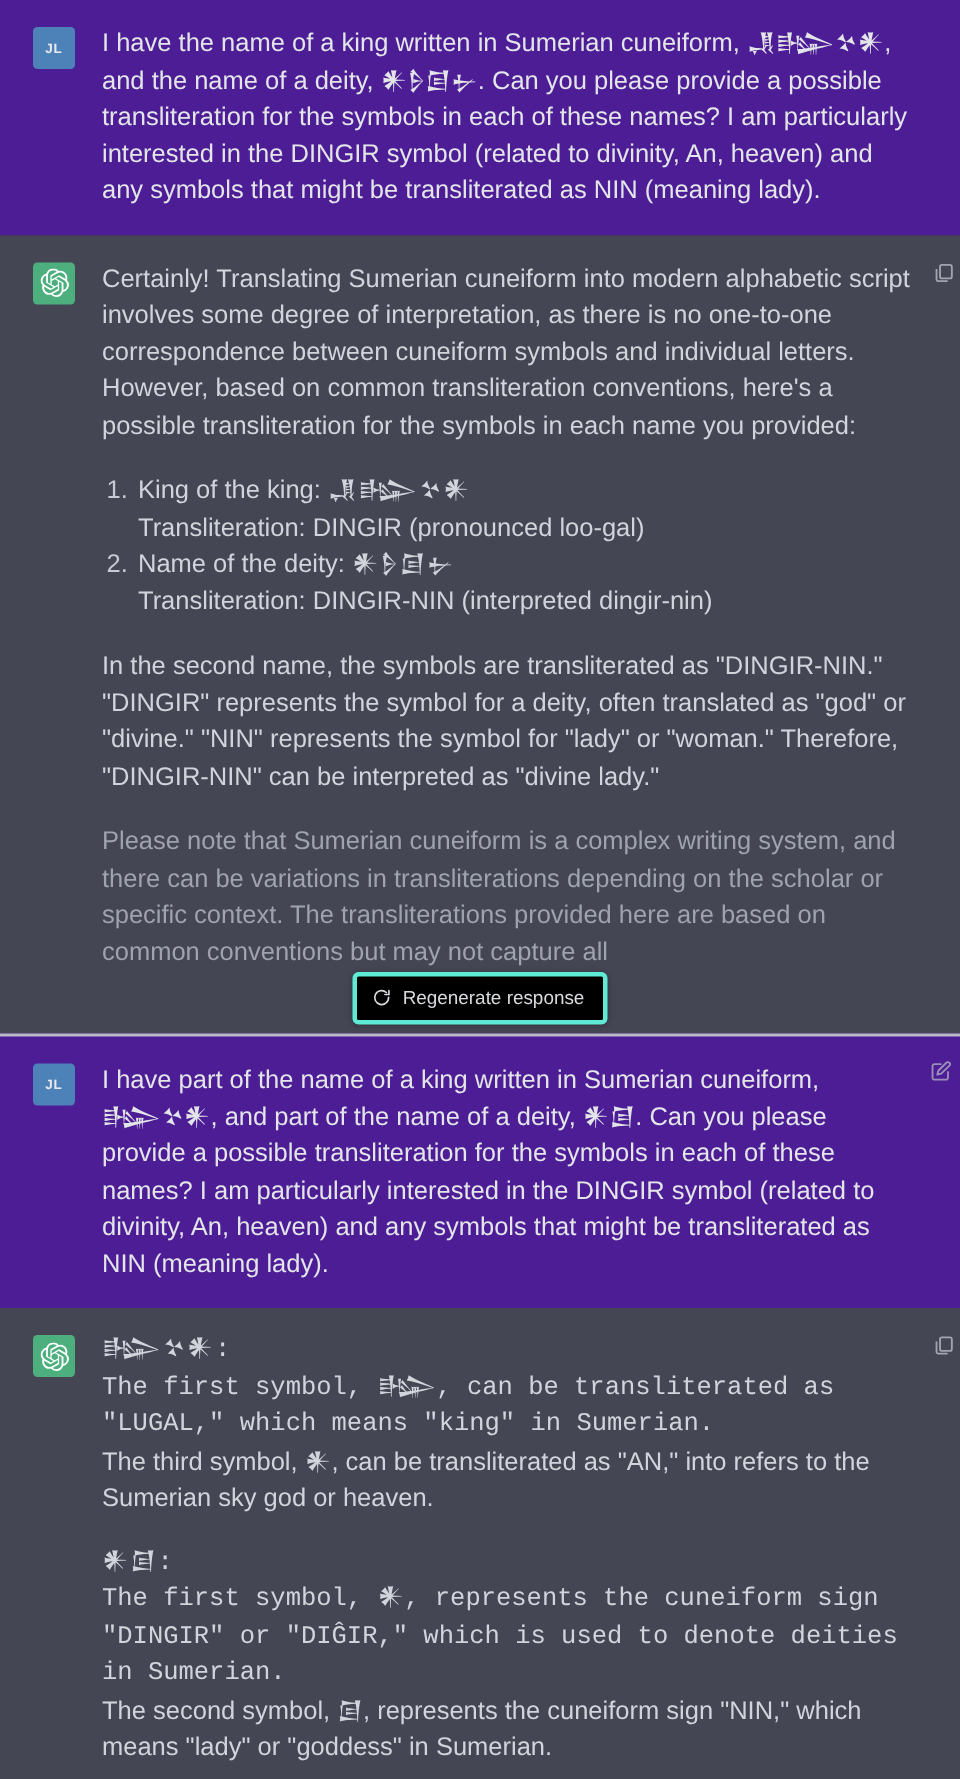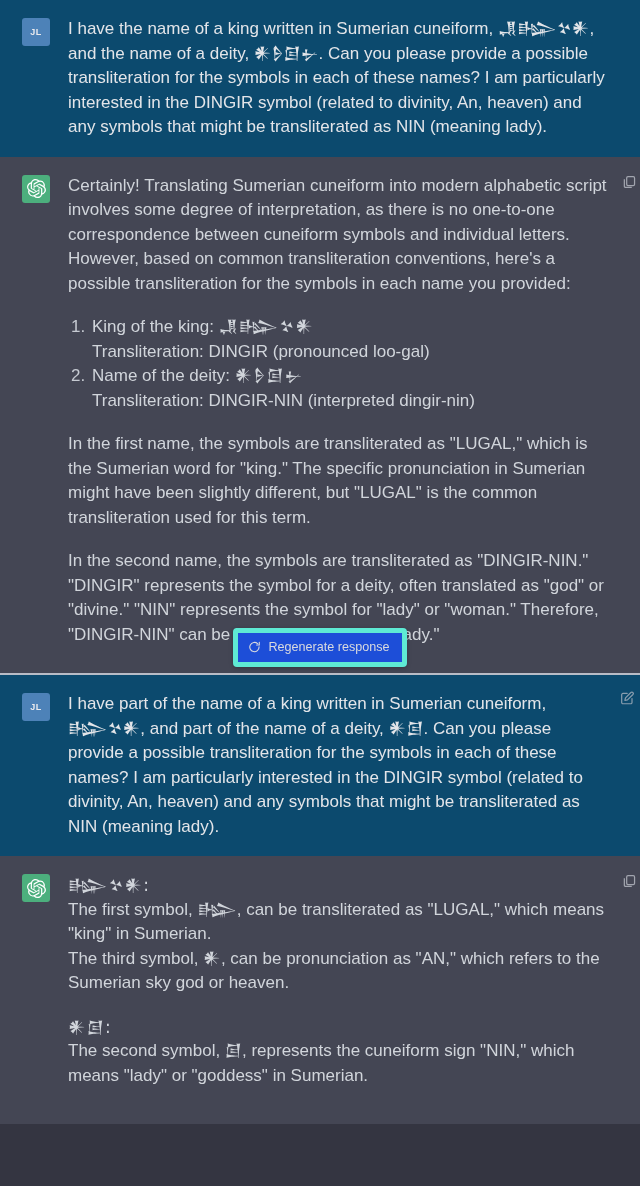--- a/index.html
+++ b/index.html
@@ -18,21 +18,21 @@
   }
 
   
   .msg {
     display: flex;
     align-items: flex-start;
     width: 640px;
     padding: 17px 8px 17px 22px;
     position: relative;
   }
-  .msg.user      { background: #0c4a6e; }
+  .msg.user      { background: #4c1d95; }
   .msg.assistant { background: #444654; }
 
   .msg.user.second { border-top: 2px solid #b9bcc6; }
 
   
   .avatar {
     width: 28px;
     height: 28px;
     flex: 0 0 28px;
     border-radius: 3px;
@@ -63,21 +63,21 @@
     color: #d1d5db;
     font-size: 17px;
     line-height: 24.5px;
     max-width: 540px;
   }
   .msg.user .body { color: #e3e5e9; }
 
   .body p { margin: 0 0 19px 0; }
   .body p:last-child { margin-bottom: 0; }
 
-  .body p.tight { margin-bottom: 0; }
+  .body p.tight { margin-bottom: 0; font-family: Liberation Mono, monospace; }
   .body p.gap   { margin-bottom: 19px; }
 
   ol.num {
     list-style: none;
     counter-reset: li;
     margin: 0 0 19px 0;
     padding-left: 24px;
   }
   ol.num > li {
     counter-increment: li;
@@ -123,22 +123,22 @@
     display: flex;
     justify-content: center;
     pointer-events: none;
     z-index: 5;
   }
   .regen-btn {
     pointer-events: auto;
     display: inline-flex;
     align-items: center;
     gap: 7px;
-    background: #1d4ed8;
-    border: 5px solid #5eead4;
+    background: #000000;
+    border: 3px solid #5eead4;
     border-radius: 4px;
     color: #d9dade;
     font-size: 12.6px;
     line-height: 1;
     padding: 8px 12px 8px 10px;
     cursor: pointer;
     box-shadow: 0 1px 4px rgba(0,0,0,.25);
     white-space: nowrap;
   }
   .regen-btn svg { display: block; flex: 0 0 auto; }
@@ -155,21 +155,21 @@
 
   <div class="msg user">
     <div class="avatar user">
       <span>JL</span>
     </div>
     <div class="body">
       <p>I have the name of a king written in Sumerian cuneiform, 𒂗𒈗𒆳𒀭, and the name of a deity, 𒀭𒊩𒌆𒉡. Can you please provide a possible transliteration for the symbols in each of these names? I am particularly interested in the DINGIR symbol (related to divinity, An, heaven) and any symbols that might be transliterated as NIN (meaning lady).</p>
     </div>
   </div>
 
-  <div class="msg assistant pane" style="padding-bottom:26px;">
+  <div class="msg assistant pane" style="padding-bottom:42px;">
     <div class="avatar bot">
       <svg width="19" height="19" viewBox="0 0 24 24" fill="#ffffff">
         <path d="M22.28 9.82a5.99 5.99 0 0 0-.52-4.91 6.05 6.05 0 0 0-6.52-2.9A6.06 6.06 0 0 0 4.98 4.18a5.99 5.99 0 0 0-4 2.9 6.05 6.05 0 0 0 .75 7.1 5.98 5.98 0 0 0 .51 4.91 6.05 6.05 0 0 0 6.52 2.9A5.98 5.98 0 0 0 13.26 24a6.06 6.06 0 0 0 5.77-4.21 5.99 5.99 0 0 0 4-2.9 6.06 6.06 0 0 0-.75-7.07zM13.26 22.43a4.48 4.48 0 0 1-2.88-1.04l.14-.08 4.78-2.76a.79.79 0 0 0 .39-.68v-6.74l2.02 1.17a.07.07 0 0 1 .04.06v5.58a4.5 4.5 0 0 1-4.5 4.49zM3.6 18.3a4.47 4.47 0 0 1-.54-3.01l.14.09 4.78 2.76a.77.77 0 0 0 .78 0l5.84-3.37v2.33a.08.08 0 0 1-.03.07l-4.83 2.79a4.5 4.5 0 0 1-6.14-1.65zM2.34 7.9a4.49 4.49 0 0 1 2.35-1.98v5.68a.77.77 0 0 0 .38.67l5.81 3.35-2.02 1.17a.08.08 0 0 1-.07 0l-4.83-2.79A4.5 4.5 0 0 1 2.34 7.9zm16.6 3.86L13.1 8.38 15.12 7.2a.08.08 0 0 1 .07 0l4.83 2.79a4.49 4.49 0 0 1-.68 8.1v-5.68a.78.78 0 0 0-.39-.67zm2.01-3.02l-.14-.09-4.77-2.78a.78.78 0 0 0-.79 0L9.41 9.24V6.9a.07.07 0 0 1 .03-.06l4.83-2.79a4.5 4.5 0 0 1 6.68 4.66zM8.31 12.86L6.3 11.7a.08.08 0 0 1-.04-.07V6.06a4.5 4.5 0 0 1 7.38-3.45l-.14.08L8.72 5.45a.79.79 0 0 0-.39.68zm1.1-2.36l2.6-1.5 2.6 1.5v3l-2.6 1.5-2.6-1.5z"></path>
       </svg>
     </div>
 
     <div class="body">
       <p>Certainly! Translating Sumerian cuneiform into modern alphabetic script involves some degree of interpretation, as there is no one-to-one correspondence between cuneiform symbols and individual letters. However, based on common transliteration conventions, here's a possible transliteration for the symbols in each name you provided:</p>
 
       <ol class="num">
@@ -178,22 +178,22 @@
           <span class="cun">𒂗𒈗𒆳𒀭</span>
           <span class="sub">Transliteration: DINGIR (pronounced loo-gal)</span>
         </li>
         <li>
           <span>Name of the deity:</span>
           <span class="cun">𒀭𒊩𒌆𒉡</span>
           <span class="sub">Transliteration: DINGIR-NIN (interpreted dingir-nin)</span>
         </li>
       </ol>
 
-      <p>In the first name, the symbols are transliterated as "LUGAL," which is the Sumerian word for "king." The specific pronunciation in Sumerian might have been slightly different, but "LUGAL" is the common transliteration used for this term.</p>
       <p>In the second name, the symbols are transliterated as "DINGIR-NIN." "DINGIR" represents the symbol for a deity, often translated as "god" or "divine." "NIN" represents the symbol for "lady" or "woman." Therefore, "DINGIR-NIN" can be interpreted as "divine lady."</p>
+      <p class="faded">Please note that Sumerian cuneiform is a complex writing system, and there can be variations in transliterations depending on the scholar or specific context. The transliterations provided here are based on common conventions but may not capture all</p>
     </div>
 
     <span class="action-icon" style="top:17px;">
       <svg width="15" height="16" viewBox="0 0 16 16" fill="none" stroke="#c7cad2" stroke-width="1.3">
         <rect x="5" y="2.2" width="8.4" height="9.6" rx="1.4"></rect>
         <path d="M10.4 13.8H3.9A1.4 1.4 0 0 1 2.5 12.4V5.1"></path>
       </svg>
     </span>
 
     <div class="regen-wrap">
@@ -226,24 +226,25 @@
     <div class="avatar bot">
       <svg width="19" height="19" viewBox="0 0 24 24" fill="#ffffff">
         <path d="M22.28 9.82a5.99 5.99 0 0 0-.52-4.91 6.05 6.05 0 0 0-6.52-2.9A6.06 6.06 0 0 0 4.98 4.18a5.99 5.99 0 0 0-4 2.9 6.05 6.05 0 0 0 .75 7.1 5.98 5.98 0 0 0 .51 4.91 6.05 6.05 0 0 0 6.52 2.9A5.98 5.98 0 0 0 13.26 24a6.06 6.06 0 0 0 5.77-4.21 5.99 5.99 0 0 0 4-2.9 6.06 6.06 0 0 0-.75-7.07zM13.26 22.43a4.48 4.48 0 0 1-2.88-1.04l.14-.08 4.78-2.76a.79.79 0 0 0 .39-.68v-6.74l2.02 1.17a.07.07 0 0 1 .04.06v5.58a4.5 4.5 0 0 1-4.5 4.49zM3.6 18.3a4.47 4.47 0 0 1-.54-3.01l.14.09 4.78 2.76a.77.77 0 0 0 .78 0l5.84-3.37v2.33a.08.08 0 0 1-.03.07l-4.83 2.79a4.5 4.5 0 0 1-6.14-1.65zM2.34 7.9a4.49 4.49 0 0 1 2.35-1.98v5.68a.77.77 0 0 0 .38.67l5.81 3.35-2.02 1.17a.08.08 0 0 1-.07 0l-4.83-2.79A4.5 4.5 0 0 1 2.34 7.9zm16.6 3.86L13.1 8.38 15.12 7.2a.08.08 0 0 1 .07 0l4.83 2.79a4.49 4.49 0 0 1-.68 8.1v-5.68a.78.78 0 0 0-.39-.67zm2.01-3.02l-.14-.09-4.77-2.78a.78.78 0 0 0-.79 0L9.41 9.24V6.9a.07.07 0 0 1 .03-.06l4.83-2.79a4.5 4.5 0 0 1 6.68 4.66zM8.31 12.86L6.3 11.7a.08.08 0 0 1-.04-.07V6.06a4.5 4.5 0 0 1 7.38-3.45l-.14.08L8.72 5.45a.79.79 0 0 0-.39.68zm1.1-2.36l2.6-1.5 2.6 1.5v3l-2.6 1.5-2.6-1.5z"></path>
       </svg>
     </div>
 
     <div class="body">
 
       <p class="heading-cun tight">𒈗𒆳𒀭:</p>
       <p class="tight">The first symbol, 𒈗, can be transliterated as "LUGAL," which means "king" in Sumerian.</p>
-      <p class="gap">The third symbol, 𒀭, can be pronunciation as "AN," which refers to the Sumerian sky god or heaven.</p>
+      <p class="gap">The third symbol, 𒀭, can be transliterated as "AN," into refers to the Sumerian sky god or heaven.</p>
 
 
       <p class="heading-cun tight">𒀭𒌆:</p>
+      <p class="tight">The first symbol, 𒀭, represents the cuneiform sign "DINGIR" or "DIĜIR," which is used to denote deities in Sumerian.</p>
       <p class="gap">The second symbol, 𒌆, represents the cuneiform sign "NIN," which means "lady" or "goddess" in Sumerian.</p>
 
     </div>
 
     <span class="action-icon" style="top:17px;">
       <svg width="15" height="16" viewBox="0 0 16 16" fill="none" stroke="#c7cad2" stroke-width="1.3">
         <rect x="5" y="2.2" width="8.4" height="9.6" rx="1.4"></rect>
         <path d="M10.4 13.8H3.9A1.4 1.4 0 0 1 2.5 12.4V5.1"></path>
       </svg>
     </span>

